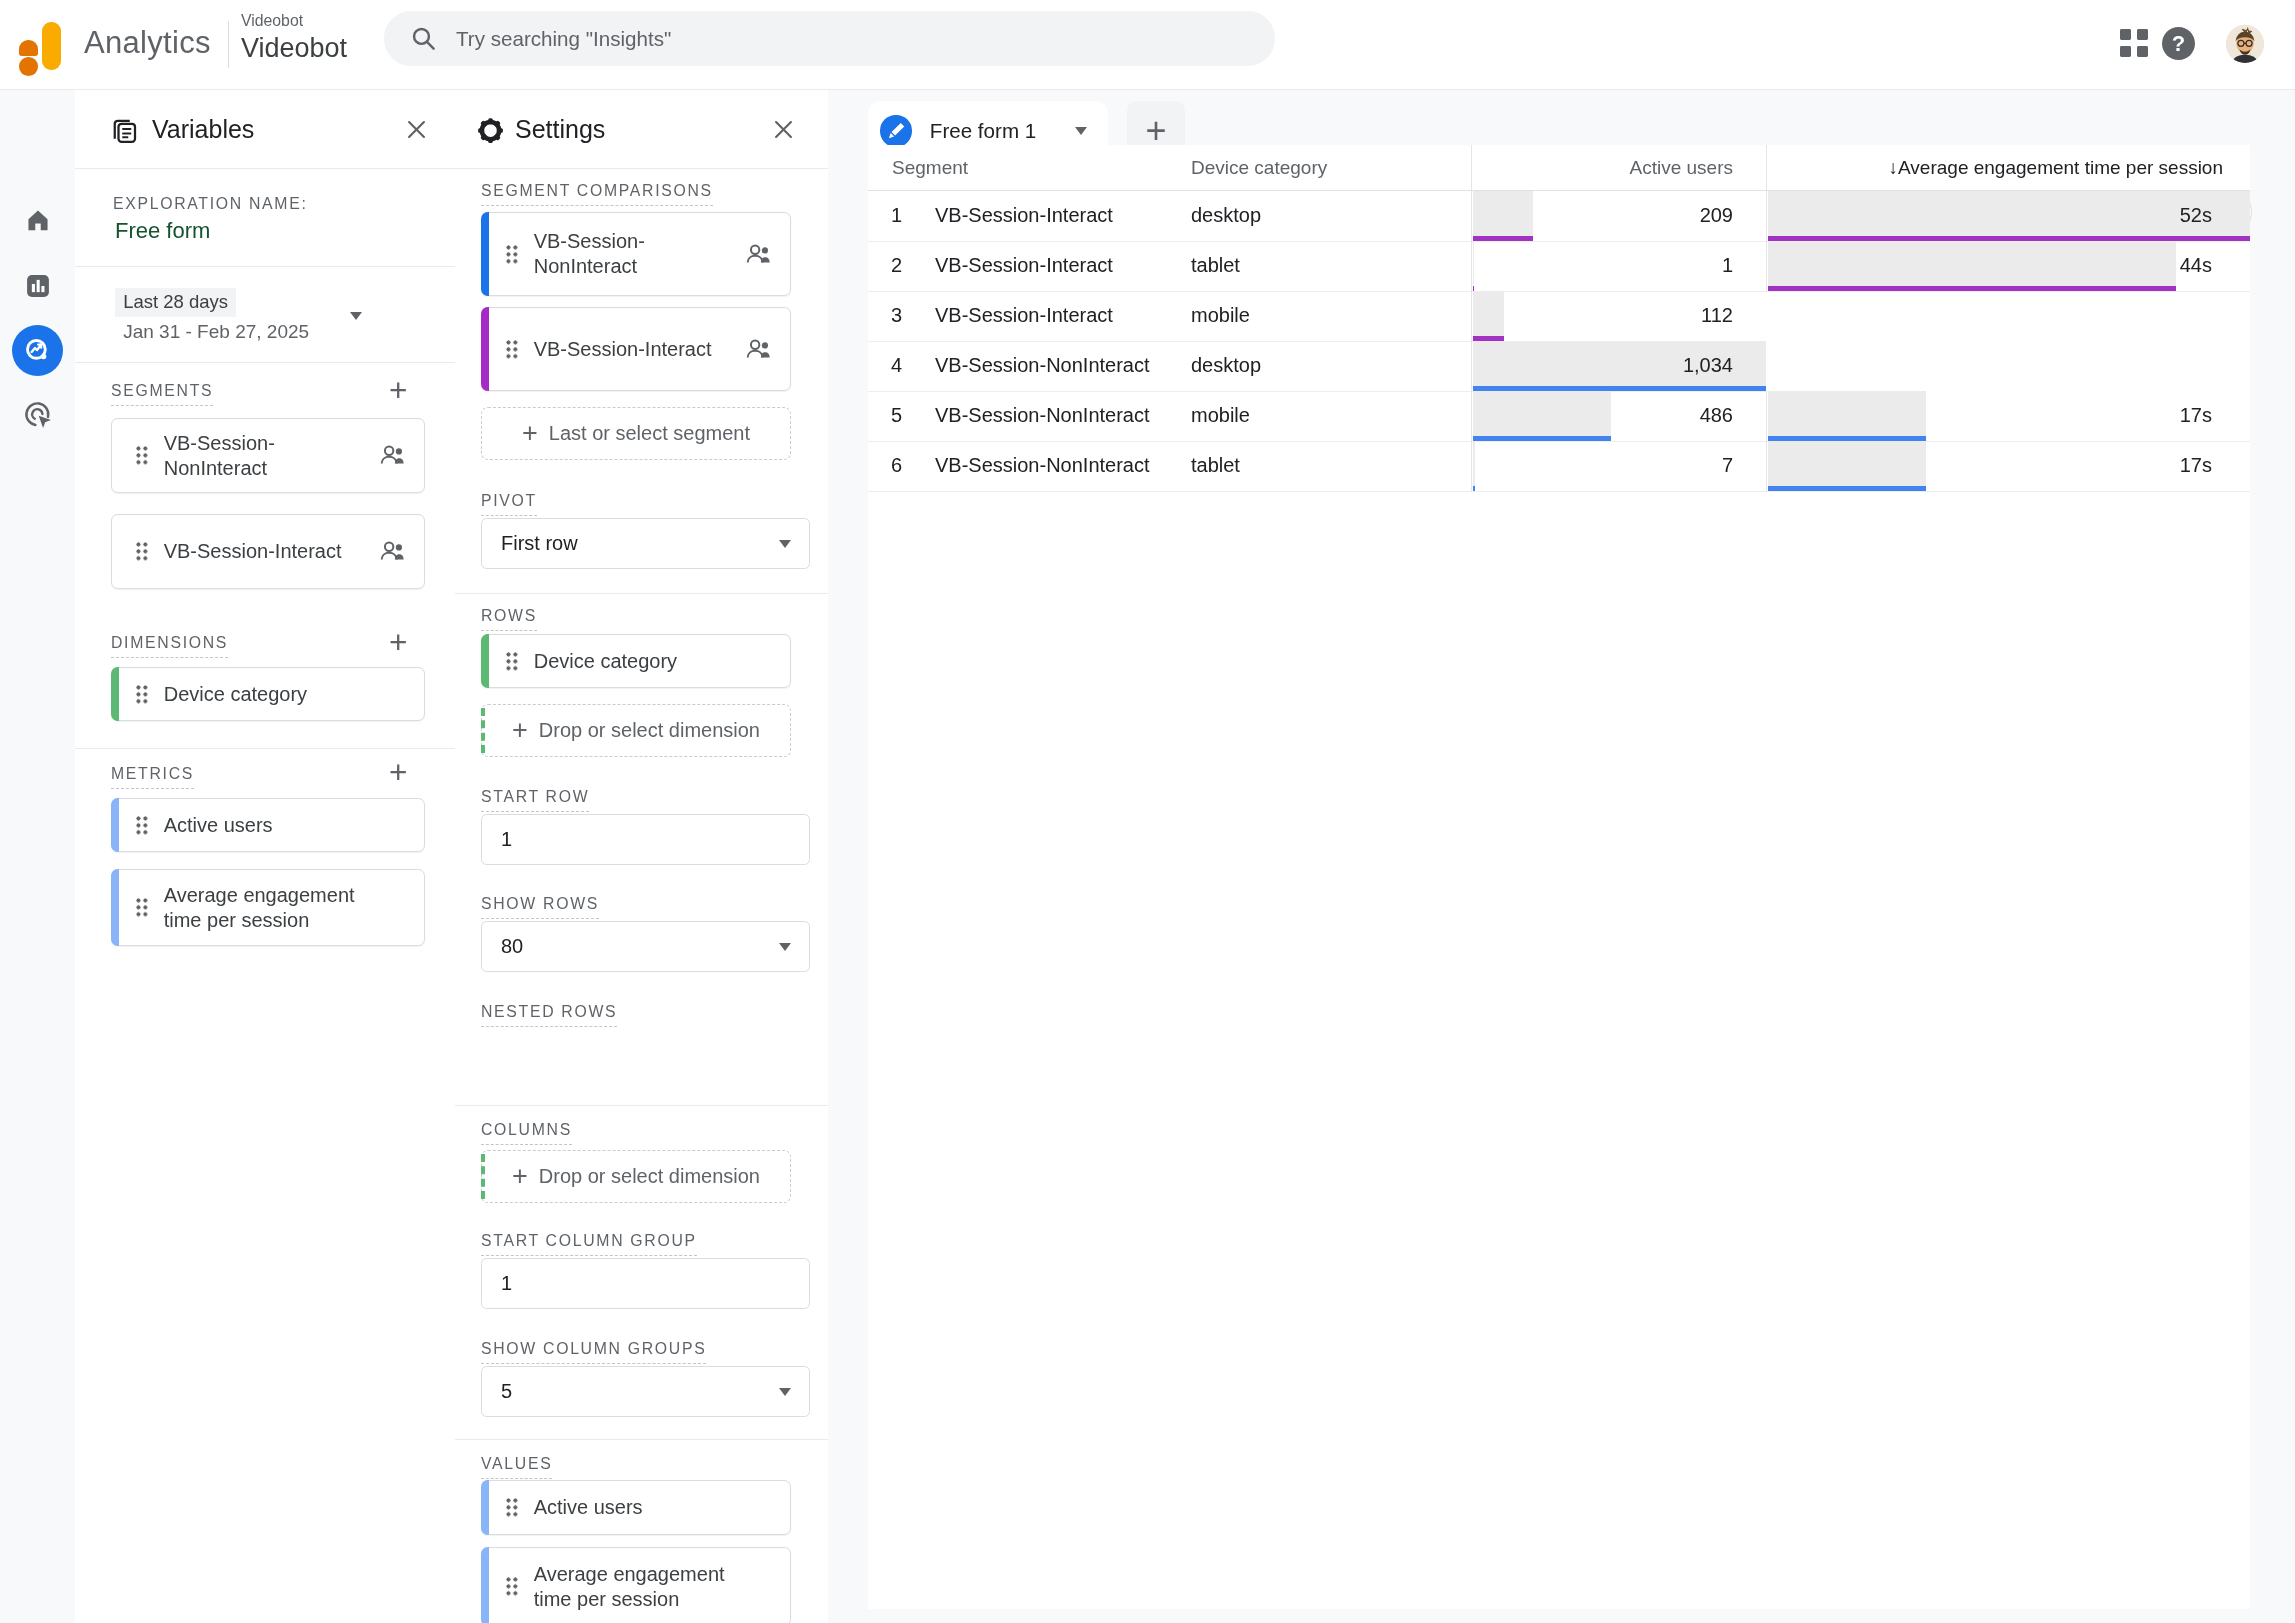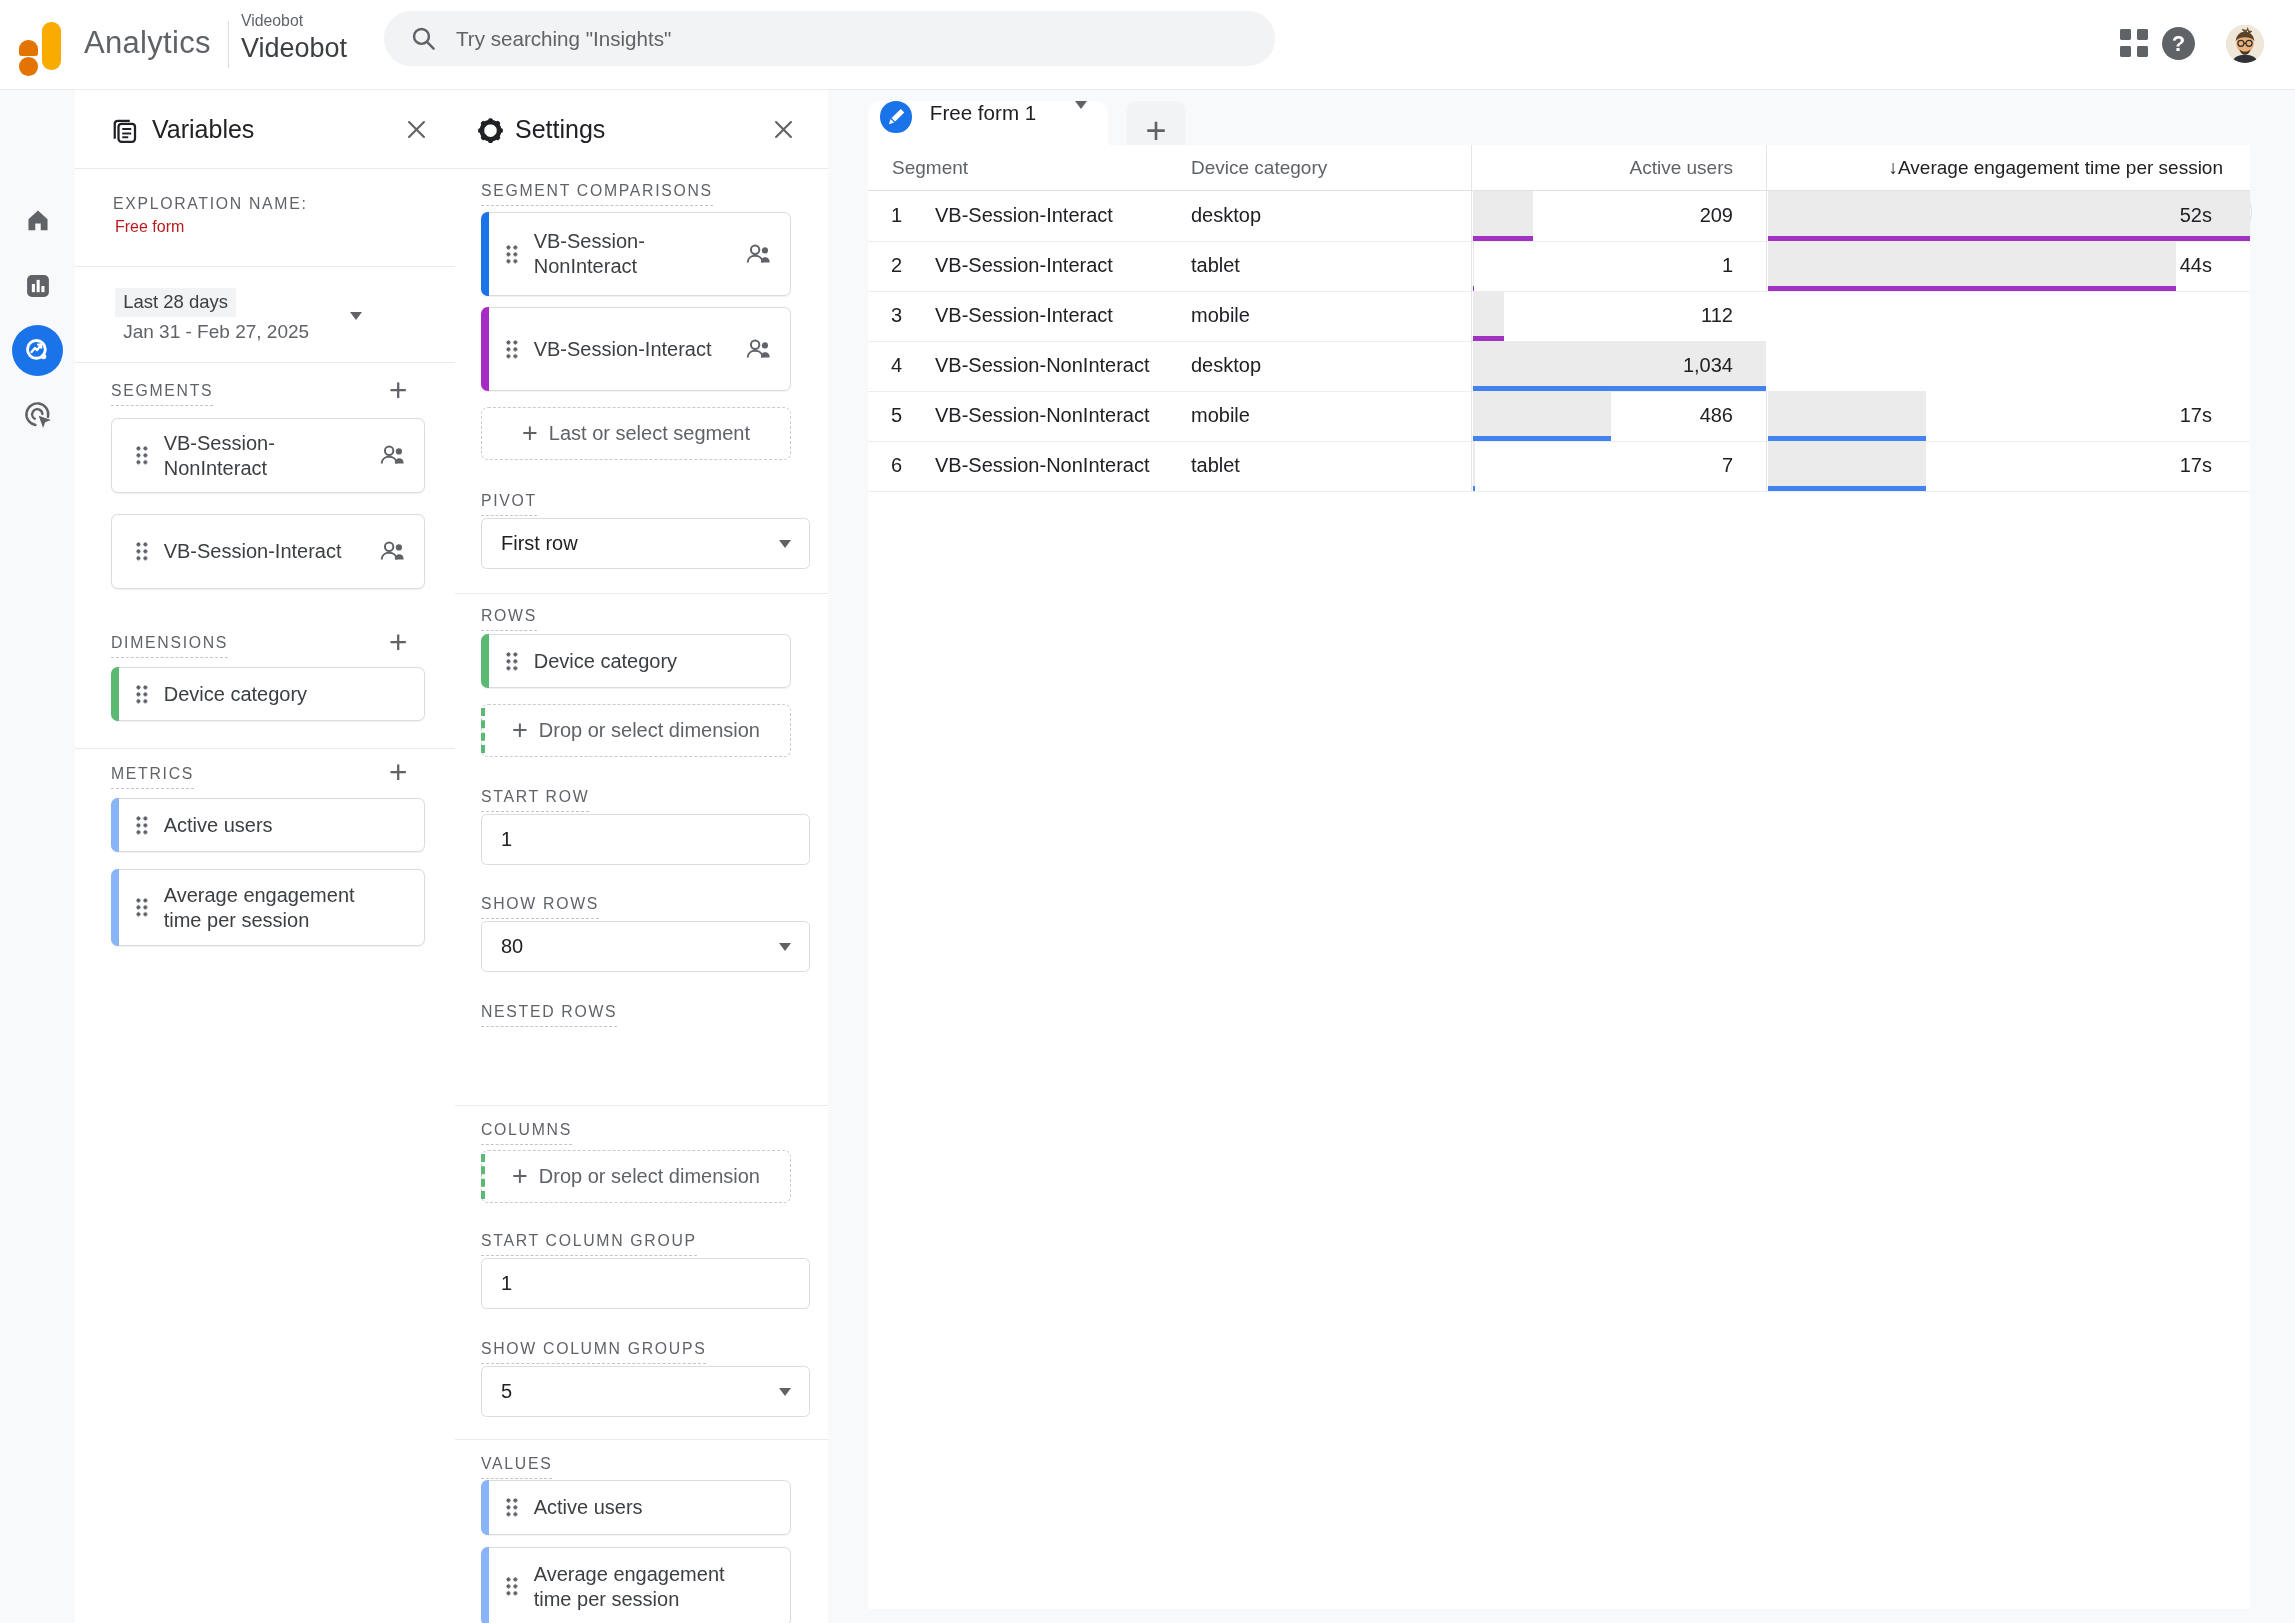--- a/index.html
+++ b/index.html
@@ -52,21 +52,21 @@
   .closebtn{position:absolute;width:23px;height:23px;}
 
   
   #variables-panel{left:75px;width:380px;border-right:0.7px solid #e0e0e0;}
   
   #settings-panel{left:455px;width:373px;border-right:0.7px solid #e0e0e0;}
 
   
   #canvas{left:828px;top:89px;width:1467px;height:1535px;background:#f8f9fa;}
   #card{position:absolute;left:40px;top:56px;width:1382px;height:1464px;background:#fff;}
-  #tab{position:absolute;left:40px;top:12.3px;width:240px;height:59px;background:#fff;border-radius:12.3px 12.3px 0 0;display:flex;}
+  #tab{position:absolute;left:40px;top:12.3px;width:240px;height:59px;background:#fff;border-radius:12.3px 12.3px 0 0;display:flex;align-items:center;}
   #tab-pencil{margin-left:12.3px;width:31.5px;height:31.5px;border-radius:50%;background:#1a73e8;display:flex;align-items:center;justify-content:center;flex:none;}
   #tab-label{margin-left:18px;font-size:20.6px;font-weight:500;color:#202124;}
   #tab-caret{position:absolute;right:20.6px;}
   #newtab{position:absolute;left:299px;top:12.3px;width:58px;height:59px;background:#f1f3f4;border-radius:9.6px 9.6px 0 0;display:flex;align-items:center;justify-content:center;font-size:36px;font-weight:300;color:#5f6368;}
   .tool-ic{position:absolute;top:108px;width:30px;height:30px;}
   #confirm-pill{position:absolute;left:1340px;top:102px;width:82px;height:40px;border:1px solid #dadce0;border-radius:20.6px;background:#fff;display:flex;align-items:center;}
   #confirm-pill svg{margin-left:11px;}
   #confirm-pill .caret{margin-left:12.3px;transform:scale(.8);}
 
   
@@ -166,21 +166,21 @@
         <line x1="19" y1="31" x2="27" y2="31" stroke="#202124" stroke-width="2.6"></line>
       </svg>
     <div class="panel-title" style="left:77px;top:26px">Variables</div>
     <svg class="closebtn" style="left:330px;top:29px" viewBox="0 0 34 34">
         <line x1="6" y1="6" x2="28" y2="28" stroke="#5f6368" stroke-width="3.2" stroke-linecap="round"></line>
         <line x1="28" y1="6" x2="6" y2="28" stroke="#5f6368" stroke-width="3.2" stroke-linecap="round"></line>
       </svg>
     <div class="hdivider" style="top:79px"></div>
 
     <div class="sec-label nounder" style="left:38px;top:106px"><span>EXPLORATION NAME:</span></div>
-    <div class="abs" style="left:40px;top:129px;font-size:16px;color:#b91c1c">Free form</div>
+    <div class="abs" style="left:40px;top:129px;font-size:22px;color:#14532d">Free form</div>
     <div class="hdivider" style="top:177px"></div>
 
     <div class="abs" style="left:40px;top:199px">
       <div style="display:inline-block;background:#f1f3f4;border-radius:0;padding:3.4px 8.2px;font-size:18.5px;font-weight:500;color:#3c4043">Last 28 days</div>
       <div style="margin-top:4.1px;margin-left:8.2px;font-size:19px;color:#5f6368">Jan 31 - Feb 27, 2025</div>
     </div>
     <div class="caret abs" style="left:275px;top:223px"></div>
     <div class="hdivider" style="top:273px"></div>
 
     <div class="sec-label" style="left:36px;top:293px"><span>SEGMENTS</span></div>

